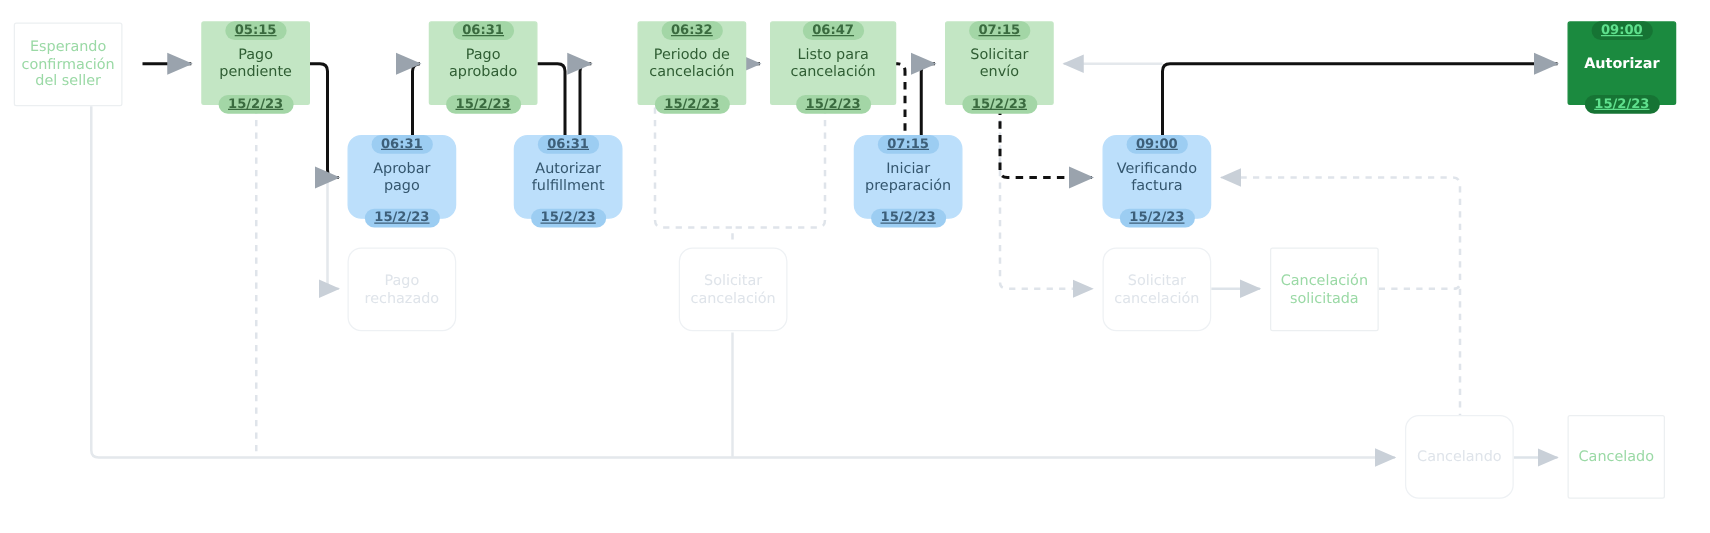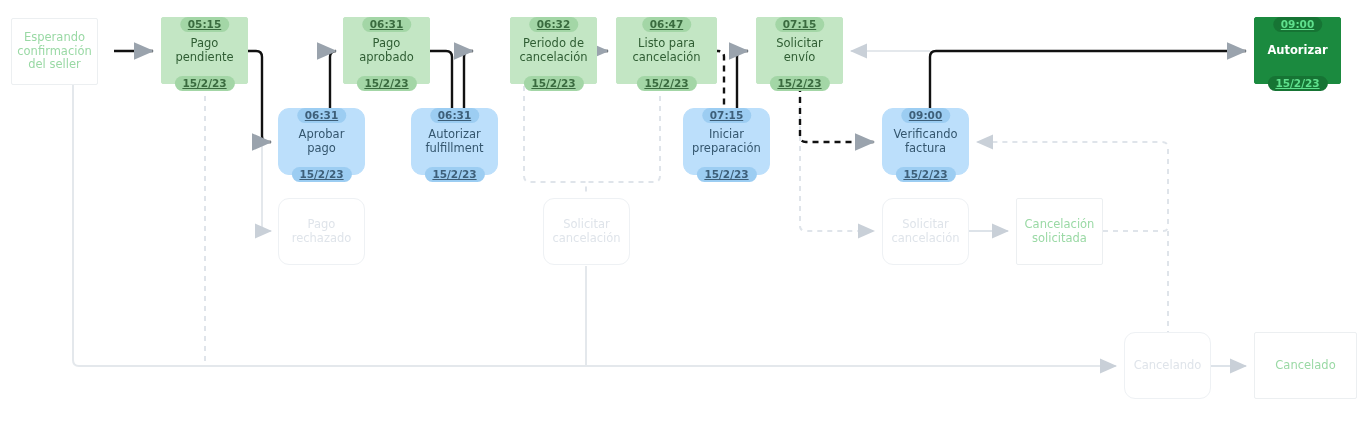--- a/index.html
+++ b/index.html
@@ -192,21 +192,21 @@
 factura</span>
         <span class="badge bot">15/2/23</span>
       </div>
       <div class="node state pending nobadge" style="left: 1016px; top: 198px; width: 87px; height: 67px;">
         <span class="label">Cancelación
 solicitada</span>
       </div>
       <div class="node action inactive nobadge" style="left: 1124px; top: 332px; width: 87px; height: 67px; align-items: center;">
         <span class="label">Cancelando</span>
       </div>
-      <div class="node state pending nobadge" style="left: 1254px; top: 332px; width: 103px; height: 67px;">
+      <div class="node state pending nobadge" style="left: 1254px; top: 332px; width: 78px; height: 67px;">
         <span class="label">Cancelado</span>
       </div>
       <div class="node state current" style="left: 1254px; top: 17px; width: 87px; height: 67px;">
         <span class="badge top">09:00</span>
         <span class="label">Autorizar</span>
         <span class="badge bot">15/2/23</span>
       </div>
     </div>
 </div>
 

